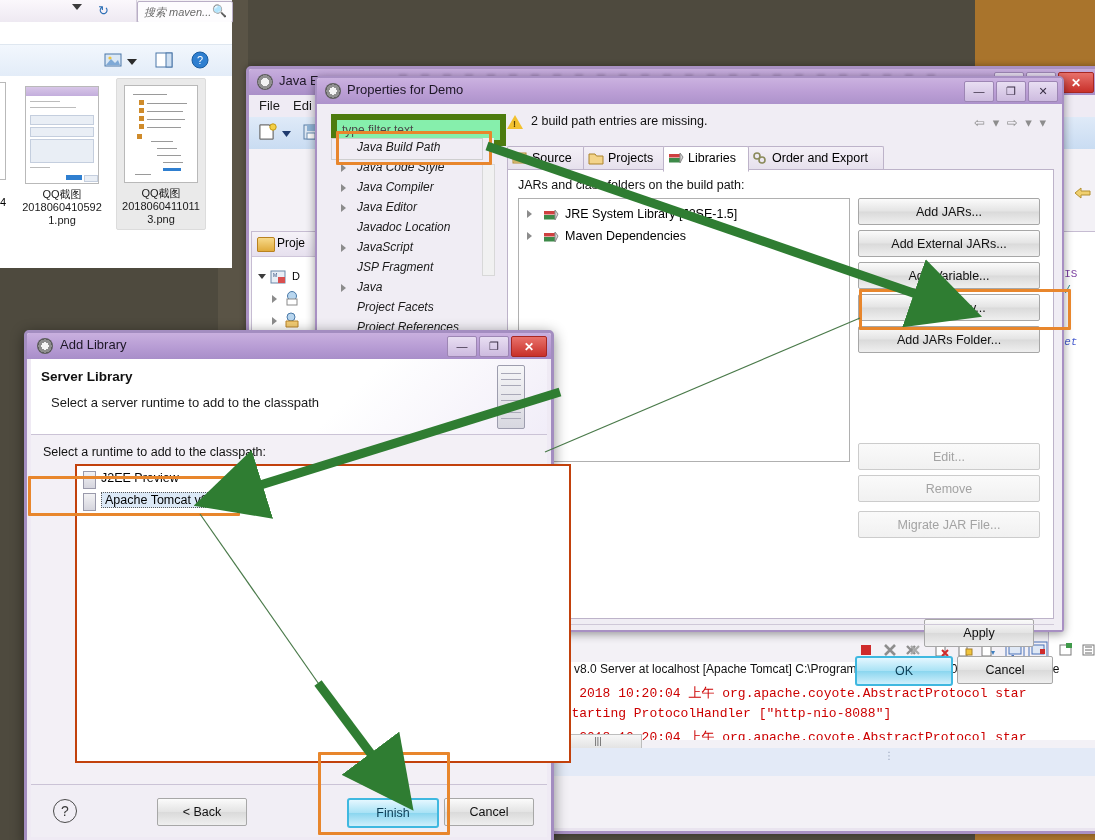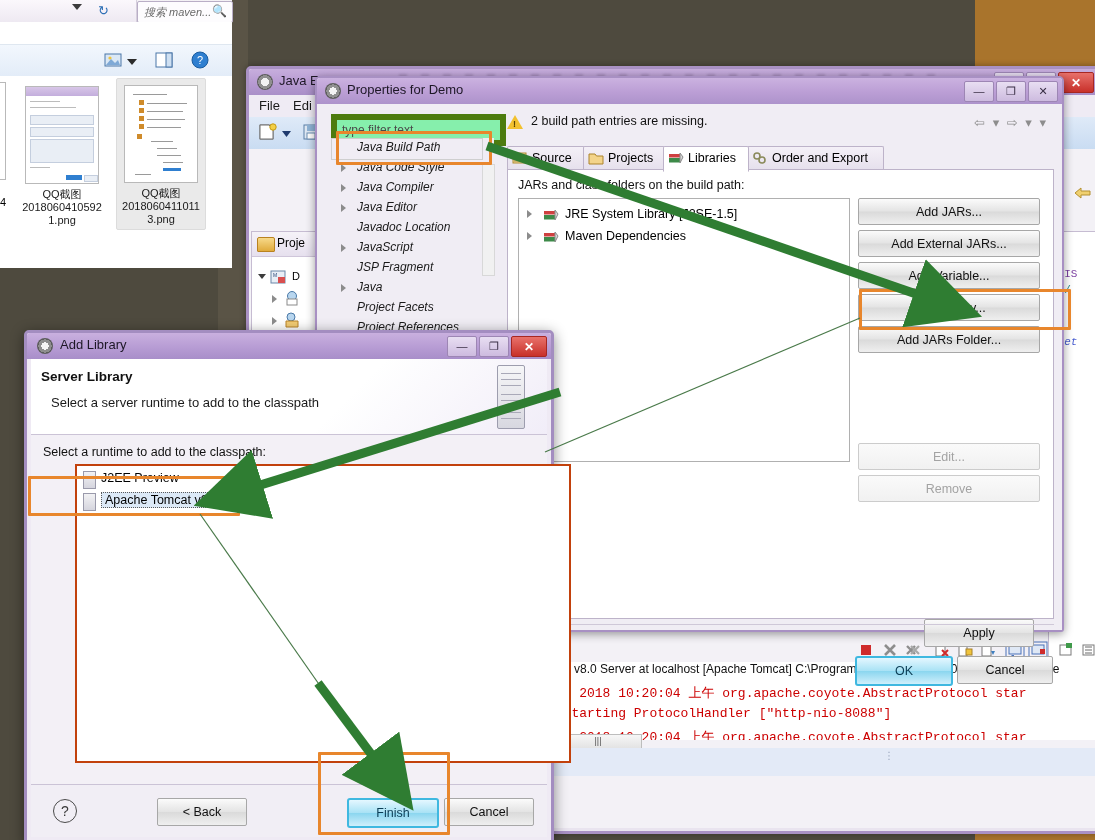--- a/index.html
+++ b/index.html
@@ -624,20 +624,23 @@
           </div>
         <div class="btn" style="left:350px; top:156px; width:180px;">
           <span>Add JARs Folder...</span>
           </div>
         <div class="btn dis" style="left:350px; top:229px; width:180px;">
           <span>Edit...</span>
           </div>
         <div class="btn dis" style="left:350px; top:261px; width:180px;">
           <span>Remove</span>
           </div>
+        <div class="btn dis" style="left:350px; top:297px; width:180px;">
+          <span>Migrate JAR File...</span>
+          </div>
       </div>
 
       <div class="btn" style="left:607px; top:515px; width:108px; height:26px;">
         <span>Apply</span>
         </div>
       <div class="apply-sep"></div>
 
       <div class="btn default" style="left:538px; top:552px; width:94px; height:26px;">
         <span>OK</span>
         </div>

